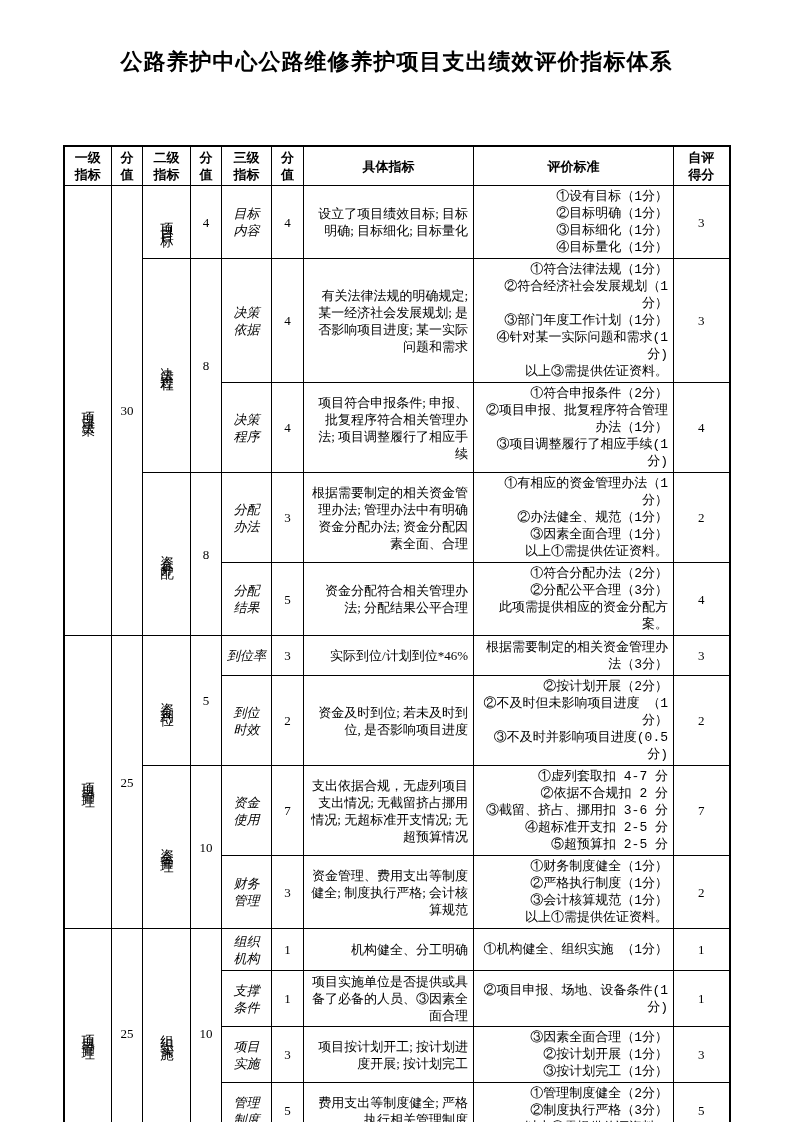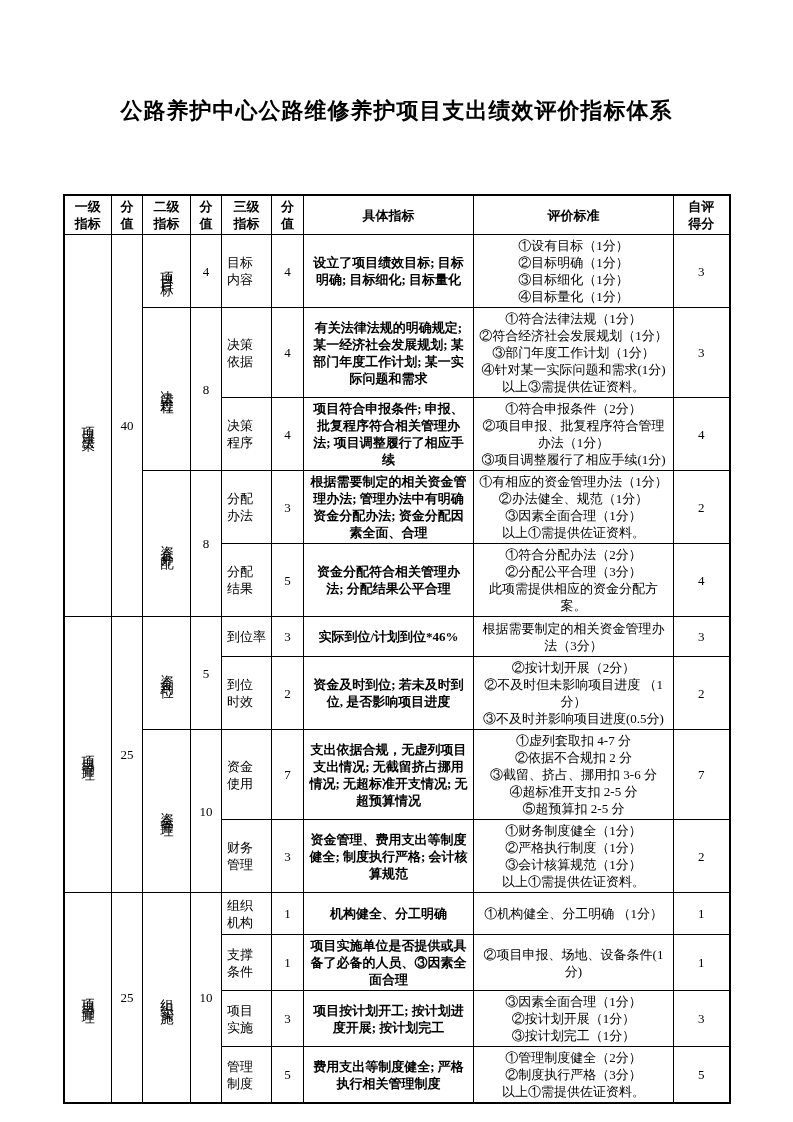--- a/index.html
+++ b/index.html
@@ -2,21 +2,21 @@
 <html lang="zh"><head>
 <meta charset="utf-8">
 <style>
   html,body{margin:0;padding:0;background:#ffffff;}
   body{
     width:793px;height:1122px;
     font-family:"Liberation Serif","DejaVu Serif",serif;
     color:#000;
     -webkit-font-smoothing:antialiased;
   }
-  .page{width:793px;height:1122px;box-sizing:border-box;padding-top:96px;}
+  .page{width:793px;height:1122px;box-sizing:border-box;padding-top:47px;}
   .doc-title{
     text-align:center;
     font-size:22px;
     font-weight:bold;
     letter-spacing:1px;
     line-height:30px;
     margin:0 0 68px 0;
     font-family:"Liberation Sans","DejaVu Sans",sans-serif;
   }
   table.indicator{
@@ -35,25 +35,25 @@
     box-sizing:border-box;
     overflow:hidden;
   }
   th.hcell{
     font-weight:bold;
     text-align:center;
     white-space:pre-line;
     font-size:13.5px;
     line-height:17px;
   }
-  .c-l3{text-align:left;white-space:pre-line;}
+  .c-l3{text-align:center;white-space:pre-line;font-style:italic;}
   .c-score{text-align:center;font-size:14px;}
   .c-self{text-align:center;font-size:15px;}
-  .c-spec{text-align:center;font-weight:bold;}
-  .c-crit{text-align:center;white-space:pre-line;padding-left:6px;}
+  .c-spec{text-align:right;}
+  .c-crit{text-align:right;white-space:pre-line;padding-left:6px;font-family:Liberation Mono, monospace;}
   .vwrap{text-align:center;}
   .vert{
     display:inline-block;
     writing-mode:vertical-lr;
     text-orientation:upright;
     letter-spacing:4px;
     font-size:13.5px;
     line-height:20px;
   }
   
@@ -96,40 +96,40 @@
       <th class="hcell">分
 值</th>
       <th class="hcell">具体指标</th>
       <th class="hcell">评价标准</th>
       <th class="hcell">自评
 得分</th>
     </tr>
 
     <tr class="h64">
       <td class="vwrap" rowspan="5"><span class="vert">项目决策</span></td>
-      <td class="c-score" rowspan="5">40</td>
+      <td class="c-score" rowspan="5">30</td>
       <td class="vwrap"><span class="vert">项目目标</span></td>
       <td class="c-score">4</td>
       <td class="c-l3">目标
 内容</td>
       <td class="c-score">4</td>
       <td class="c-spec">设立了项目绩效目标; 目标明确; 目标细化; 目标量化</td>
       <td class="c-crit">①设有目标（1分）
 ②目标明确（1分）
 ③目标细化（1分）
 ④目标量化（1分）</td>
       <td class="c-self">3</td>
     </tr>
     <tr class="h82">
       <td class="vwrap" rowspan="2"><span class="vert">决策过程</span></td>
       <td class="c-score" rowspan="2">8</td>
       <td class="c-l3">决策
 依据</td>
       <td class="c-score">4</td>
-      <td class="c-spec">有关法律法规的明确规定; 某一经济社会发展规划; 某部门年度工作计划; 某一实际问题和需求</td>
+      <td class="c-spec">有关法律法规的明确规定; 某一经济社会发展规划; 是否影响项目进度; 某一实际问题和需求</td>
       <td class="c-crit">①符合法律法规（1分）
 ②符合经济社会发展规划（1分）
 ③部门年度工作计划（1分）
 ④针对某一实际问题和需求(1分)
 以上③需提供佐证资料。</td>
       <td class="c-self">3</td>
     </tr>
     <tr class="h58">
       <td class="c-l3">决策
 程序</td>
@@ -213,21 +213,21 @@
 
     <tr class="h42">
       <td class="vwrap" rowspan="4"><span class="vert">项目管理</span></td>
       <td class="c-score" rowspan="4">25</td>
       <td class="vwrap" rowspan="4"><span class="vert">组织实施</span></td>
       <td class="c-score" rowspan="4">10</td>
       <td class="c-l3">组织
 机构</td>
       <td class="c-score">1</td>
       <td class="c-spec">机构健全、分工明确</td>
-      <td class="c-crit">①机构健全、分工明确  （1分）</td>
+      <td class="c-crit">①机构健全、组织实施  （1分）</td>
       <td class="c-self">1</td>
     </tr>
     <tr class="h54">
       <td class="c-l3">支撑
 条件</td>
       <td class="c-score">1</td>
       <td class="c-spec">项目实施单位是否提供或具备了必备的人员、③因素全面合理</td>
       <td class="c-crit">②项目申报、场地、设备条件(1分)</td>
       <td class="c-self">1</td>
     </tr>

